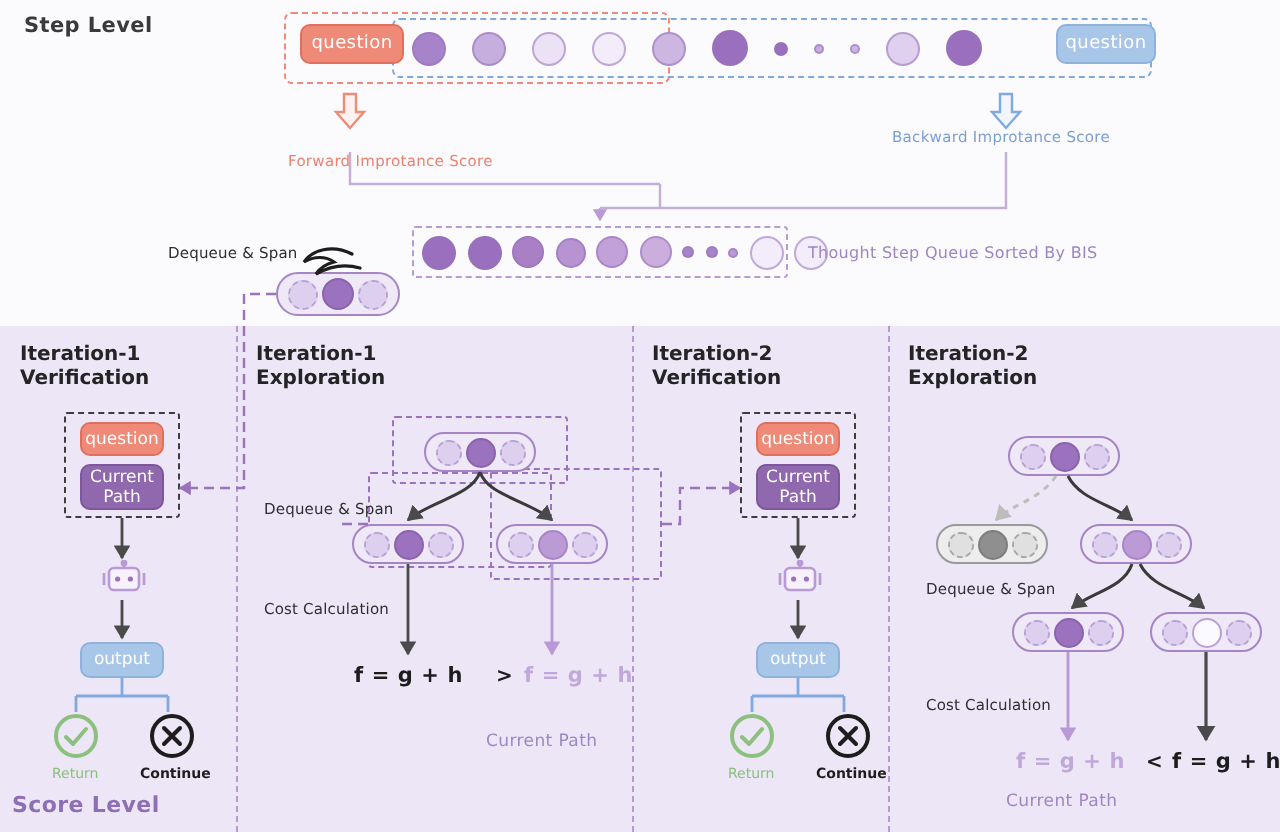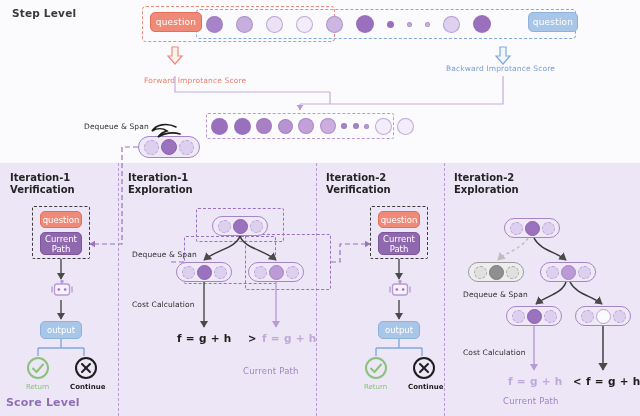--- a/index.html
+++ b/index.html
@@ -142,20 +142,21 @@
       <div class="dot" style="left: 352.5px; top: 123px; width: 6px; height: 6px; background: rgb(167, 131, 201); border: 1px solid rgba(150, 115, 185, 0.55);"></div>
       <div class="dot" style="left: 364px; top: 123.5px; width: 5px; height: 5px; background: rgb(187, 154, 214); border: 1px solid rgba(150, 115, 185, 0.55);"></div>
       <div class="dot" style="left: 374.5px; top: 117.5px; width: 17px; height: 17px; background: rgb(243, 236, 250); border: 1px solid rgba(150, 115, 185, 0.55);"></div>
       <div class="dot" style="left: 397px; top: 117.5px; width: 17px; height: 17px; background: rgb(243, 236, 250); border: 1px solid rgba(150, 115, 185, 0.55);"></div>
     </div>
 
   <div class="dframe" style="left:206px; top:113px; width:188px; height:26px; border-color:#b79ad6;"></div>
 
   <div class="lbl lbl-red" style="left:124px; top:76px;margin-left:20px;">Forward Improtance Score</div>
   <div class="lbl lbl-blue" style="left:446px; top:64px;">Backward Improtance Score</div>
+  <div class="lbl lbl-pur" style="left:404px; top:122px; font-size:8px;">Thought Step Queue Sorted By BIS</div>
   <div class="small-lbl" style="left:84px; top:122px;">Dequeue &amp; Span</div>
 
   <div class="cap" style="left:138px; top:136px; width:62px; height:22px;">
     <span class="cdot dash" style="width:15px;height:15px;"></span>
     <span class="cdot solid" style="width:16px;height:16px;"></span>
     <span class="cdot dash" style="width:15px;height:15px;"></span>
   </div>
 
   <div class="panel" style="left:0px;   width:118px;">
     <div class="ptitle">Iteration-1

